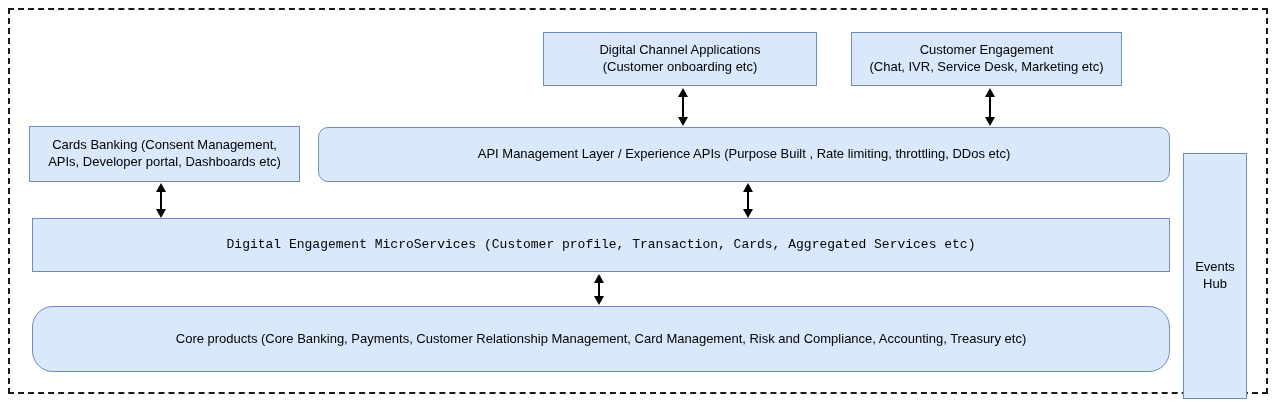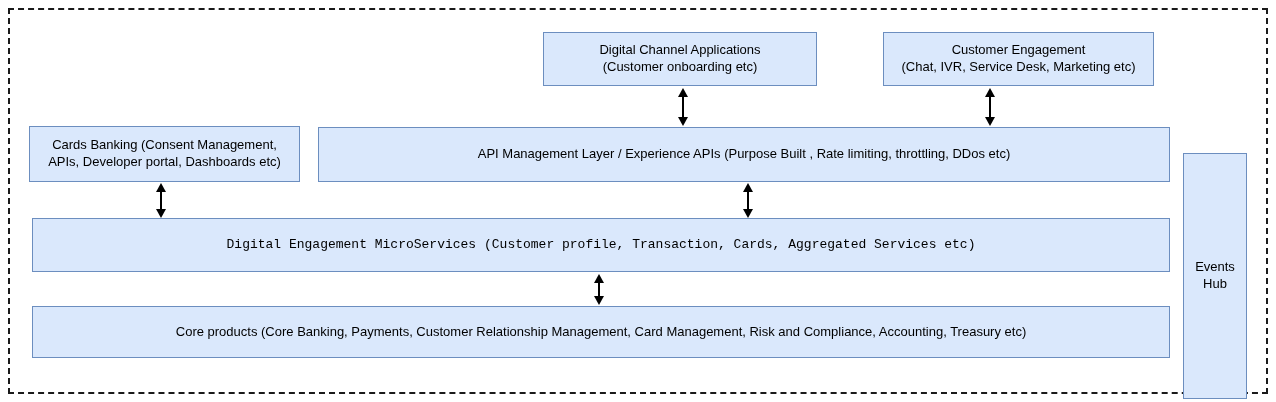--- a/index.html
+++ b/index.html
@@ -36,25 +36,25 @@
     align-items: center;
     justify-content: center;
     text-align: center;
     font-size: 13px;
     line-height: 1.3;
     padding: 2px 6px;
   }
   .box .label { white-space: pre-line; }
 
   .box-digital-channel   { left: 543px;  top: 32px;  width: 274px;  height: 54px; }
-  .box-customer-engage   { left: 851px;  top: 32px;  width: 271px;  height: 54px; margin-left: 32px; }
+  .box-customer-engage   { left: 851px;  top: 32px;  width: 271px;  height: 54px; }
   .box-open-banking      { left: 29px;   top: 126px; width: 271px;  height: 56px; }
-  .box-api-management    { left: 318px;  top: 127px; width: 852px;  height: 55px; }
+  .box-api-management    { left: 318px;  top: 127px; width: 852px;  height: 55px; border-radius: 10px; }
   .box-microservices     { left: 32px;   top: 218px; width: 1138px; height: 54px; font-family: Liberation Mono, monospace; }
-  .box-core-products     { left: 32px;   top: 306px; width: 1138px; height: 52px; }
+  .box-core-products     { left: 32px;   top: 306px; width: 1138px; height: 66px; border-radius: 21px; }
   .box-events-hub        { left: 1183px; top: 126px; width: 64px;   height: 246px; margin-top: 27px; }
 
   .arrow {
     position: absolute;
     width: 14px;
     display: flex;
     flex-direction: column;
     align-items: center;
   }
   .arrow-head-up {

